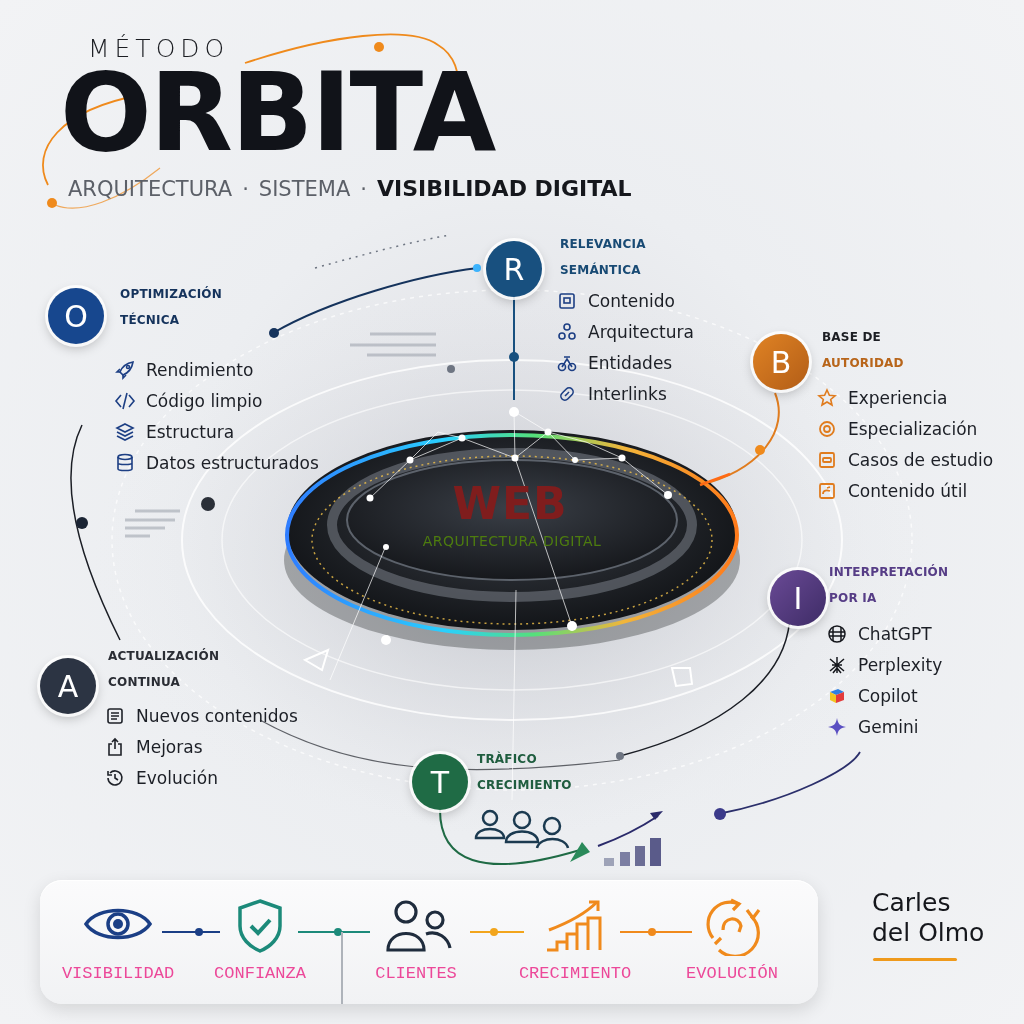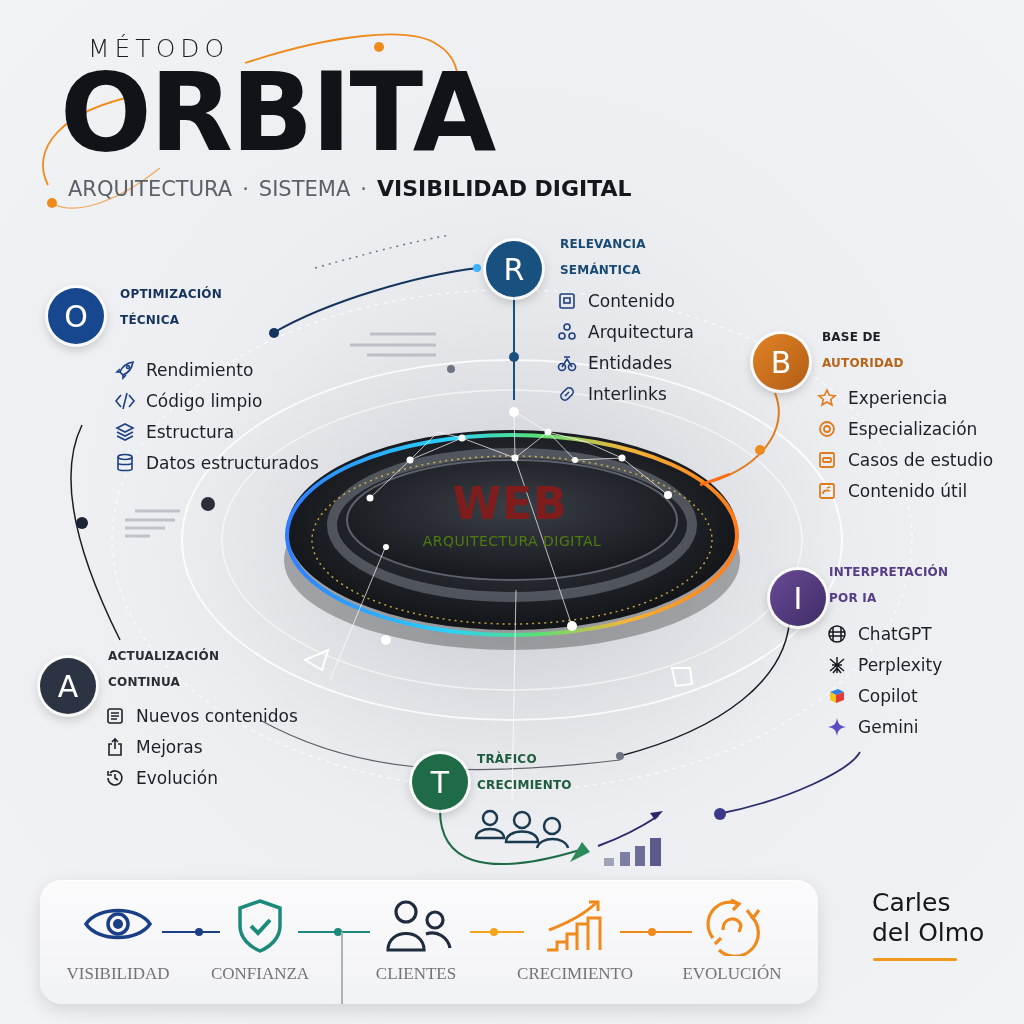--- a/index.html
+++ b/index.html
@@ -35,21 +35,21 @@
   .web-title { left:420px; top:478px; width:180px; text-align:center; font-size:44px; font-weight:700; color:#7f1d1d; font-family:"DejaVu Sans", sans-serif; letter-spacing:1px; }
   .web-sub { left:392px; top:533px; width:240px; text-align:center; font-size:14px; color:#4d7c0f; letter-spacing:0.5px; font-family:"DejaVu Sans", sans-serif; }
 
   
   .bar {
     left:40px; top:880px; width:778px; height:124px; border-radius:22px;
     background:linear-gradient(180deg,#fbfbfc 0%, #f1f2f4 100%);
     box-shadow:0 6px 18px rgba(0,0,0,.12), inset 0 1px 0 #fff;
   }
   .step { position:absolute; text-align:center; }
-  .step .lbl { font-size:17px; font-weight:500; color:#737373; font-family:Liberation Serif, serif; white-space:nowrap; }
+  .step .lbl { font-size:17px; font-weight:500; color:#ec4899; font-family:Liberation Mono, monospace; white-space:nowrap; }
   .connector { position:absolute; height:2px; }
   .connector .knob { position:absolute; top:-3px; width:8px; height:8px; border-radius:50%; }
 
   .author { left:872px; top:888px; font-size:25px; line-height:30px; color:#15171c; font-family:"DejaVu Sans", sans-serif; }
   .author-line { left:873px; top:958px; width:84px; height:3px; background:#ef9a1c; border-radius:2px; }
 </style>
 </head>
 <body>
 
 <svg class="bg" width="1024" height="1024" viewBox="0 0 1024 1024">

